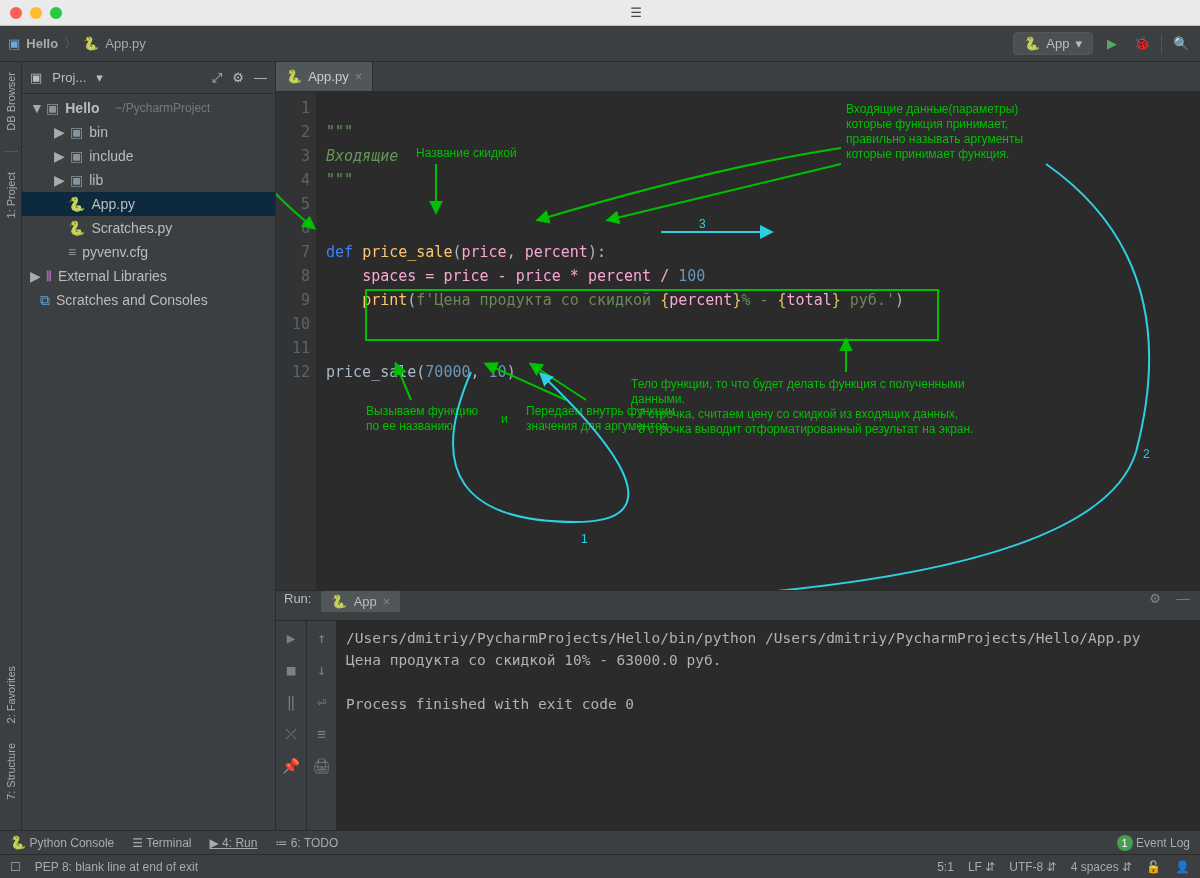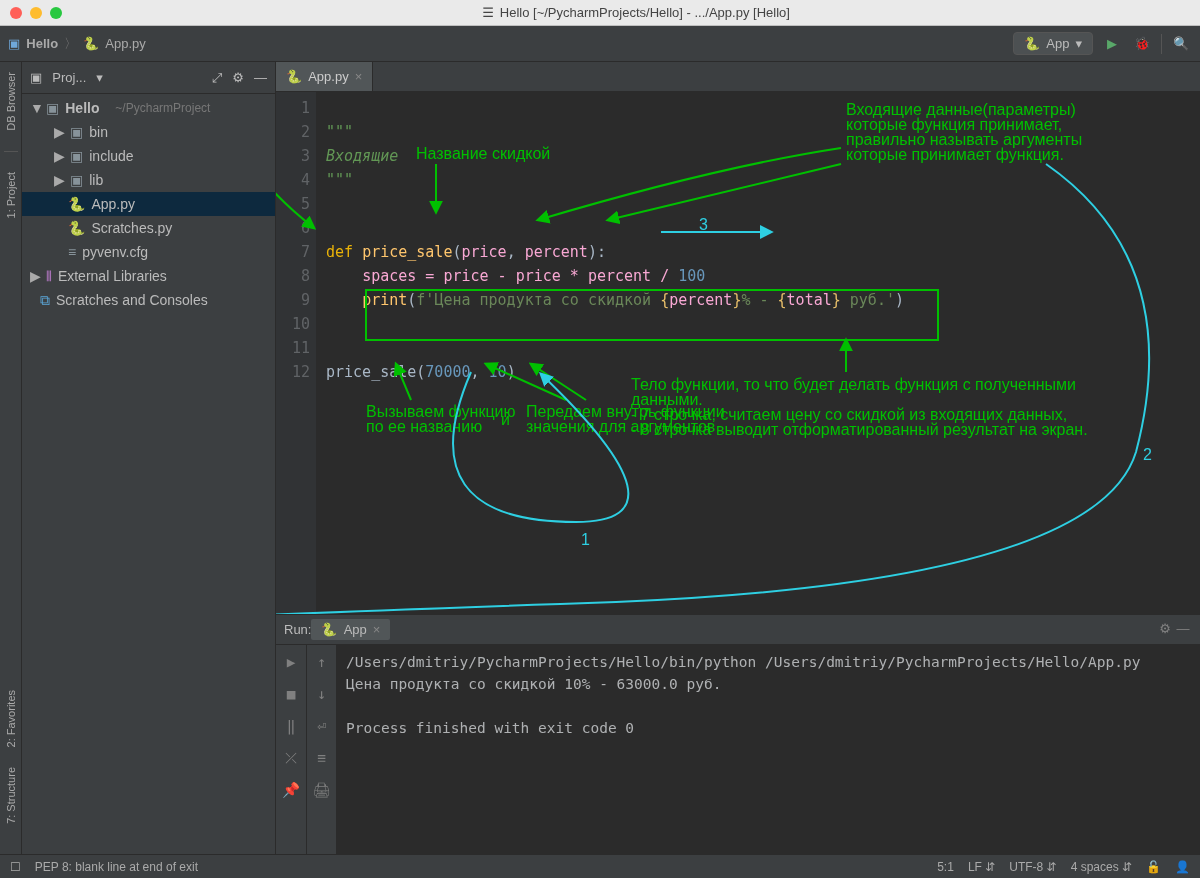--- a/index.html
+++ b/index.html
@@ -30,26 +30,26 @@
 .tree-row .dim{color:#777;font-size:12px}
 .folder-icon{color:#87939a}
 .py-icon{color:#cfa93e}
 .editor{flex:1;display:flex;flex-direction:column;min-width:0}
 .tabs{height:30px;display:flex;align-items:stretch;border-bottom:1px solid #2b2b2b;background:#3c3f41}
 .tab{display:flex;align-items:center;gap:6px;padding:0 10px;background:#515658;color:#ccc;border-right:1px solid #2b2b2b;cursor:pointer}
 .tab .close{color:#888}
 .code{flex:1;background:#2b2b2b;display:flex;font-family:Menlo,Consolas,monospace;font-size:15px;line-height:24px;position:relative;overflow:hidden}
 .gutter{width:40px;background:#313335;color:#606366;text-align:right;padding:4px 6px 0 0}
 .code-body{flex:1;padding:4px 0 0 10px;white-space:pre;position:relative}
-.kw{color:#eab308}.fn{color:#ffc66d}.str{color:#6a8759}.num{color:#6897bb}.op{color:#a9b7c6}.prm{color:#f9a8d4}.cm{color:#629755;font-style:italic}.br{color:#e8bf6a}
+.kw{color:#3b82f6}.fn{color:#ffc66d}.str{color:#6a8759}.num{color:#6897bb}.op{color:#a9b7c6}.prm{color:#f9a8d4}.cm{color:#629755;font-style:italic}.br{color:#e8bf6a}
 .body-box{position:absolute;border:2px solid #00c000;left:49px;top:197px;width:574px;height:52px;pointer-events:none}
-.anno{position:absolute;color:#00c000;font-size:16px;line-height:15px;pointer-events:none;font-family:-apple-system,Arial,sans-serif}
+.anno{position:absolute;color:#00c000;font-size:12px;line-height:15px;pointer-events:none;font-family:-apple-system,Arial,sans-serif}
 .anno-cy{color:#2ecfe2}
 .run-panel{height:240px;border-top:1px solid #2b2b2b;display:flex;flex-direction:column}
-.run-hdr{height:30px;display:flex;align-items:center;padding:0 8px;border-bottom:1px solid #2b2b2b}
+.run-hdr{height:30px;display:flex;align-items:flex-start;padding:0 8px;gap:10px;border-bottom:1px solid #2b2b2b}
 .run-tab{display:flex;align-items:center;gap:6px;background:#515658;padding:3px 10px;border-radius:2px}
 .run-body{flex:1;display:flex;background:#2b2b2b;font-family:Menlo,Consolas,monospace;font-size:14.5px;line-height:22px}
 .run-ctrl{width:30px;background:#3c3f41;display:flex;flex-direction:column;align-items:center;padding-top:6px;gap:14px}
 .run-ctrl2{width:30px;background:#3c3f41;display:flex;flex-direction:column;align-items:center;padding-top:6px;gap:14px;border-left:1px solid #2b2b2b}
 .run-out{flex:1;padding:6px 10px;color:#afb1b3;white-space:pre-wrap}
 .ci{width:18px;height:18px;color:#808080;text-align:center;cursor:pointer}
 .bottombar{height:24px;border-top:1px solid #2b2b2b;display:flex;align-items:center;gap:18px;padding:0 10px;font-size:12px;color:#aaa}
 .statusbar{height:24px;border-top:1px solid #2b2b2b;display:flex;align-items:center;padding:0 10px;font-size:12px;color:#aaa;gap:14px}
 .badge-g{background:#499c54;color:#fff;border-radius:50%;width:16px;height:16px;display:inline-flex;align-items:center;justify-content:center;font-size:11px}
 svg.arrow{position:absolute;pointer-events:none;overflow:visible}
@@ -59,21 +59,20 @@
 <body>
 
 <div class="titlebar">
   <div class="traffic">
     <div class="dot r"></div>
     <div class="dot y"></div>
     <div class="dot g"></div>
   </div>
   <div class="titlebar-text">
     <span class="small-icon">☰</span>
-    <span>Hello [~/PycharmProjects/Hello] - .../App.py [Hello]</span>
   </div>
 </div>
 
 <div class="win">
   <div class="toolbar">
     <span class="crumb">
       <span class="folder-icon">▣</span>
       <b>Hello</b>
       <span style="color:#777">〉</span>
       <span class="py-icon">🐍</span>
@@ -268,20 +267,28 @@
           </div>
           <div class="run-out">/Users/dmitriy/PycharmProjects/Hello/bin/python /Users/dmitriy/PycharmProjects/Hello/App.py
 Цена продукта со скидкой 10% - 63000.0 руб.
 
 Process finished with exit code 0</div>
         </div>
       </div>
     </div>
   </div>
 
+  <div class="bottombar">
+    <span><span class="py-icon small-icon">🐍</span> <span>Python Console</span></span>
+    <span>☰ <span>Terminal</span></span>
+    <span style="text-decoration:underline">▶ <span>4: Run</span></span>
+    <span>≔ <span>6: TODO</span></span>
+    <div class="spacer"></div>
+    <span><span class="badge-g">1</span> <span>Event Log</span></span>
+  </div>
   <div class="statusbar">
     <span>☐</span>
     <span>PEP 8: blank line at end of exit</span>
     <div class="spacer"></div>
     <span>5:1</span>
     <span><span>LF</span> ⇵</span>
     <span><span>UTF-8</span> ⇵</span>
     <span><span>4 spaces</span> ⇵</span>
     <span>🔓</span>
     <span>👤</span>

